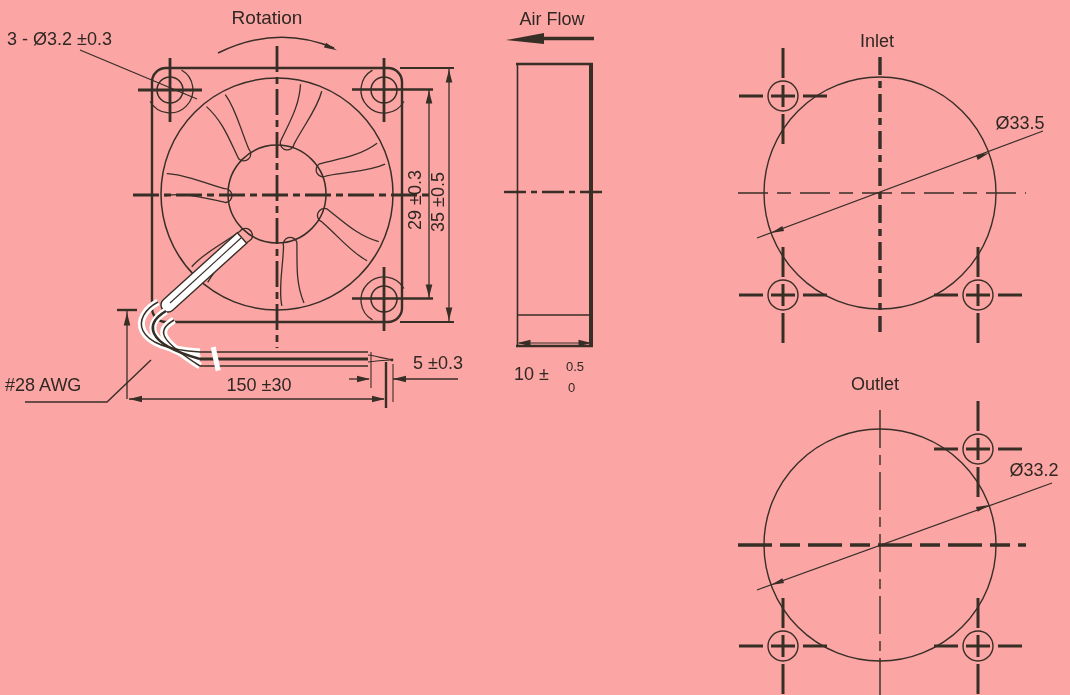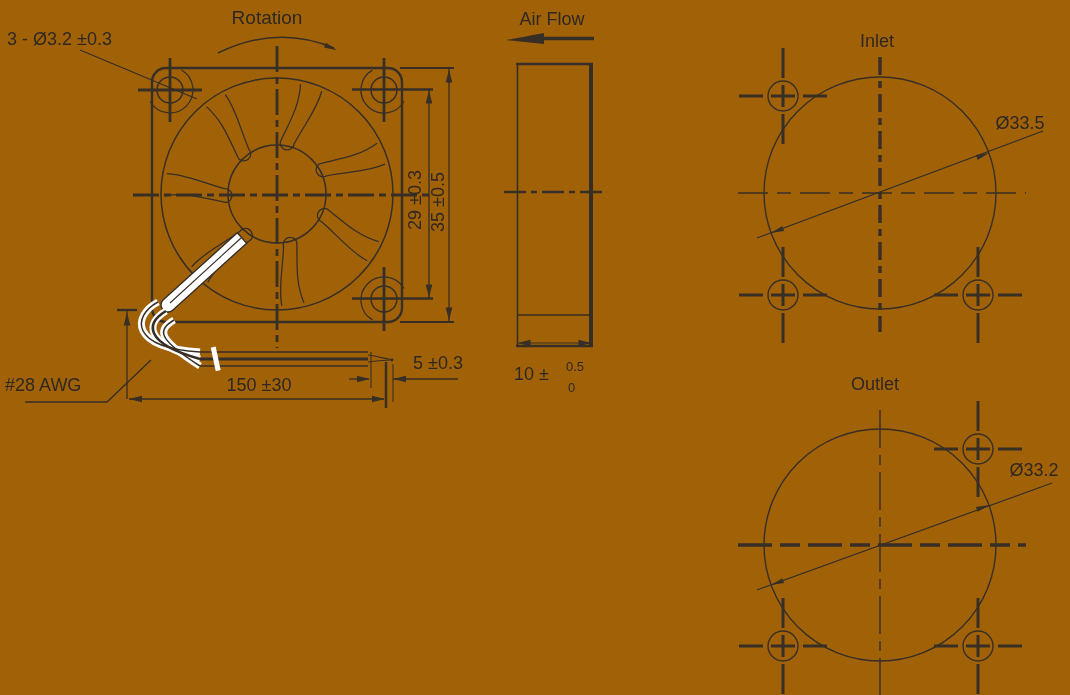--- a/index.html
+++ b/index.html
@@ -1,16 +1,16 @@
 <!DOCTYPE html>
 <html><head>
 <meta charset="utf-8">
 <style>
   html,body{margin:0;padding:0;background:#ffffff;}
-  .canvas{position:relative;width:1070px;height:695px;background:#a16207;overflow:hidden;
+  .canvas{position:relative;width:1070px;height:695px;background:#fca5a5;overflow:hidden;
           font-family:"Liberation Sans", sans-serif;}
   svg{display:block;}
   text{fill:#2f2822;}
   .lbl{font-size:18px;}
   .lbl-big{font-size:19px;}
   .lbl-sm{font-size:13px;}
   .ln{stroke:#372e26;fill:none;}
   .arr{fill:#372e26;stroke:none;}
   .halo{stroke:#ffffff;fill:none;}
 </style>

